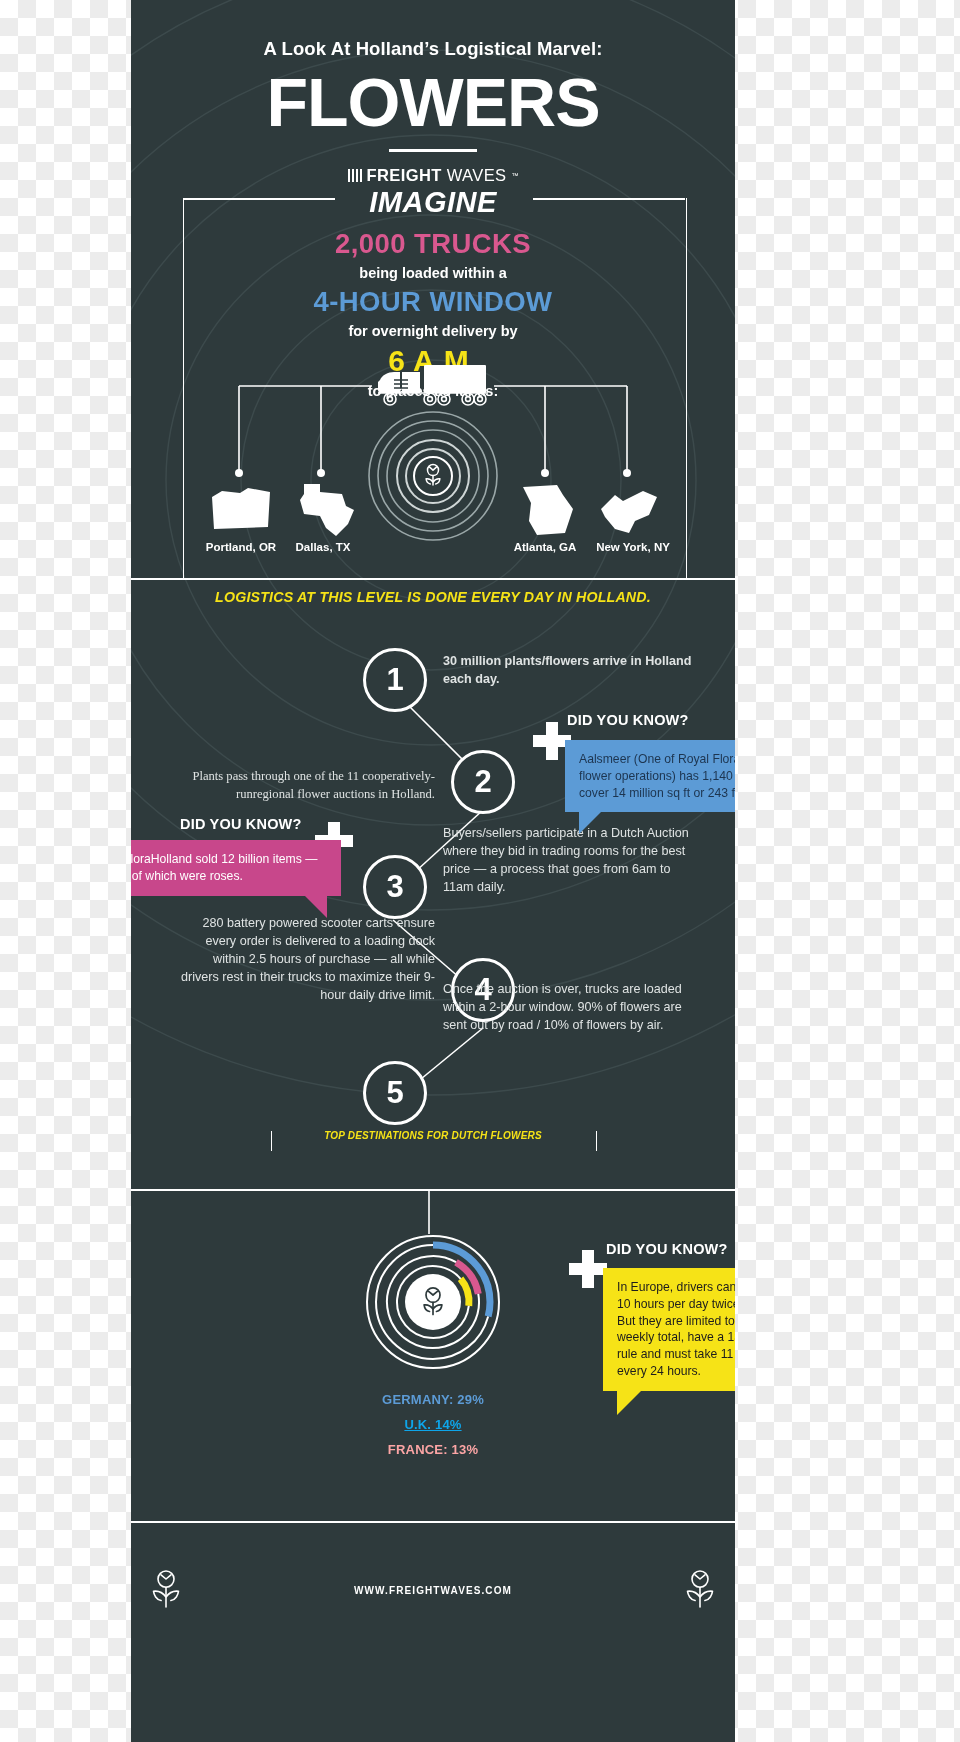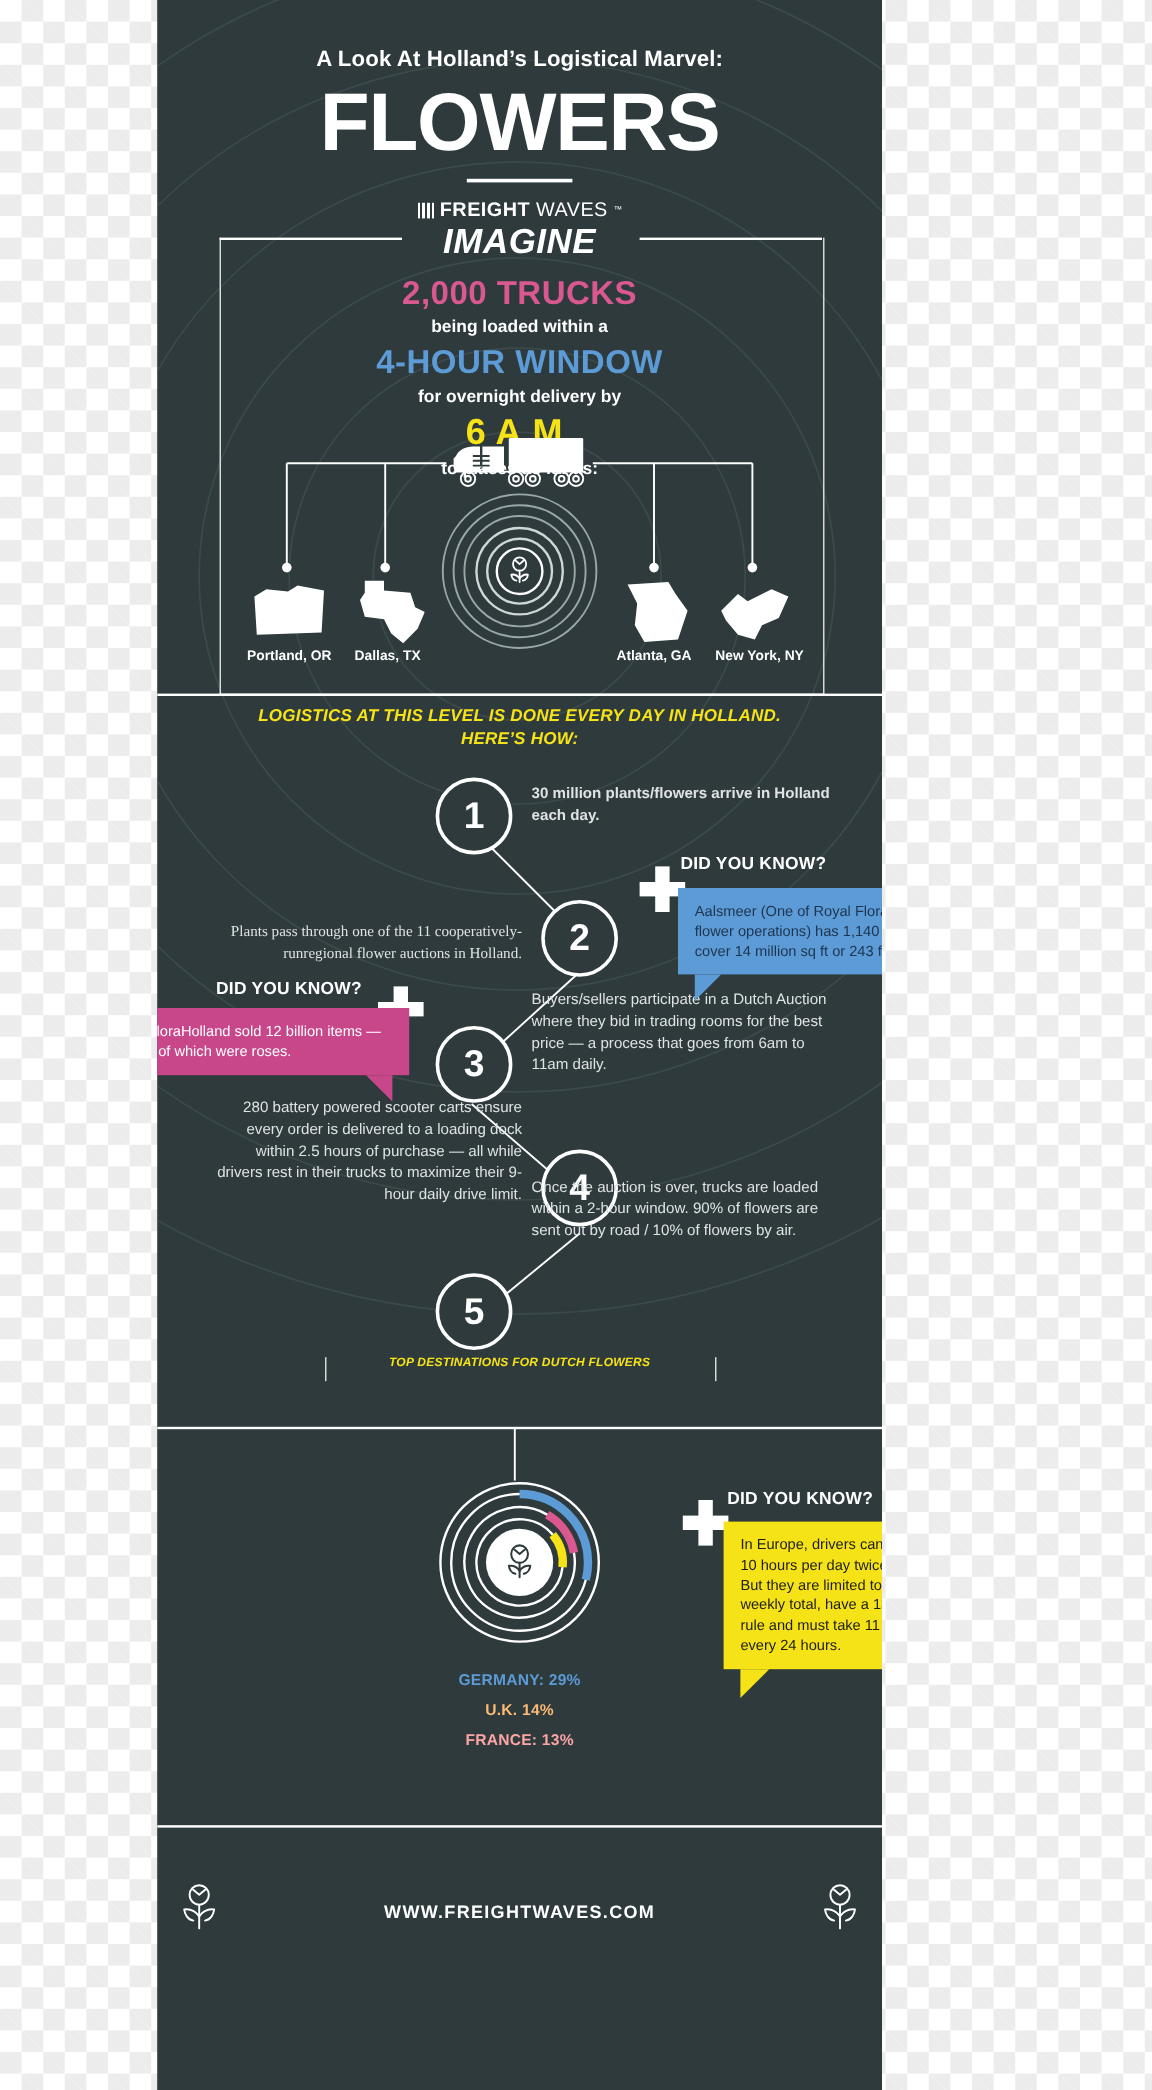--- a/index.html
+++ b/index.html
@@ -81,26 +81,26 @@
   .cl-yellow{background:#f6e317;color:#1d1d1d;}
   .desttitle{position:absolute;left:40px;top:1130px;width:524px;text-align:center;
     color:#f6e317;font-size:10px;font-style:italic;font-weight:bold;letter-spacing:.2px;}
   .destbracket{position:absolute;left:140px;top:1131px;width:324px;height:20px;
     border:1.6px solid #fff;border-top:none;border-bottom:none;}
   
   .donut{position:absolute;left:232px;top:1218px;width:140px;height:160px;}
   .legend{position:absolute;left:40px;top:1392px;width:524px;text-align:center;}
   .legend div{font-size:13px;font-weight:bold;margin-bottom:10px;letter-spacing:.2px;}
   .lg-blue{color:#5c9bd6;}
-  .lg-pink{color:#fdba74;}
+  .lg-pink{color:#0ea5e9;text-decoration:underline;}
   .lg-yellow{color:#fca5a5;}
   
   .footer{position:absolute;left:0;top:1521px;width:604px;height:221px;}
   .fturl{position:absolute;left:0;top:64px;width:604px;text-align:center;
-    color:#fff;font-size:15px;font-weight:bold;letter-spacing:1.1px;}
+    color:#fff;font-size:10px;font-weight:bold;letter-spacing:1.1px;}
 </style>
 </head>
 <body>
 
 <div class="canvas">
 
   <div class="bgarcs">
     <svg width="1200" height="1300" viewBox="0 0 1200 1300">
       <g fill="none" stroke="#49585a" stroke-width="1.4">
         <circle cx="560" cy="660" r="120"></circle>
@@ -228,21 +228,20 @@
 
   <div class="state-label" style="left:62px;top:541px;width:96px;">Portland, OR</div>
   <div class="state-label" style="left:146px;top:541px;width:92px;">Dallas, TX</div>
   <div class="state-label" style="left:368px;top:541px;width:92px;">Atlanta, GA</div>
   <div class="state-label" style="left:452px;top:541px;width:100px;">New York, NY</div>
 
   <div class="divider"></div>
 
   <div class="yellowhead">
     <div>LOGISTICS AT THIS LEVEL IS DONE EVERY DAY IN HOLLAND.</div>
-    <div>HERE’S HOW:</div>
   </div>
 
   <div class="stepline">
     <svg width="604" height="520" viewBox="0 0 604 520">
       <g stroke="#fff" stroke-width="1.6" fill="none">
         <path d="M262 70 L 352 160"></path>
         <path d="M352 190 L 262 272"></path>
         <path d="M262 300 L 352 378"></path>
         <path d="M352 408 L 262 482"></path>
       </g>

